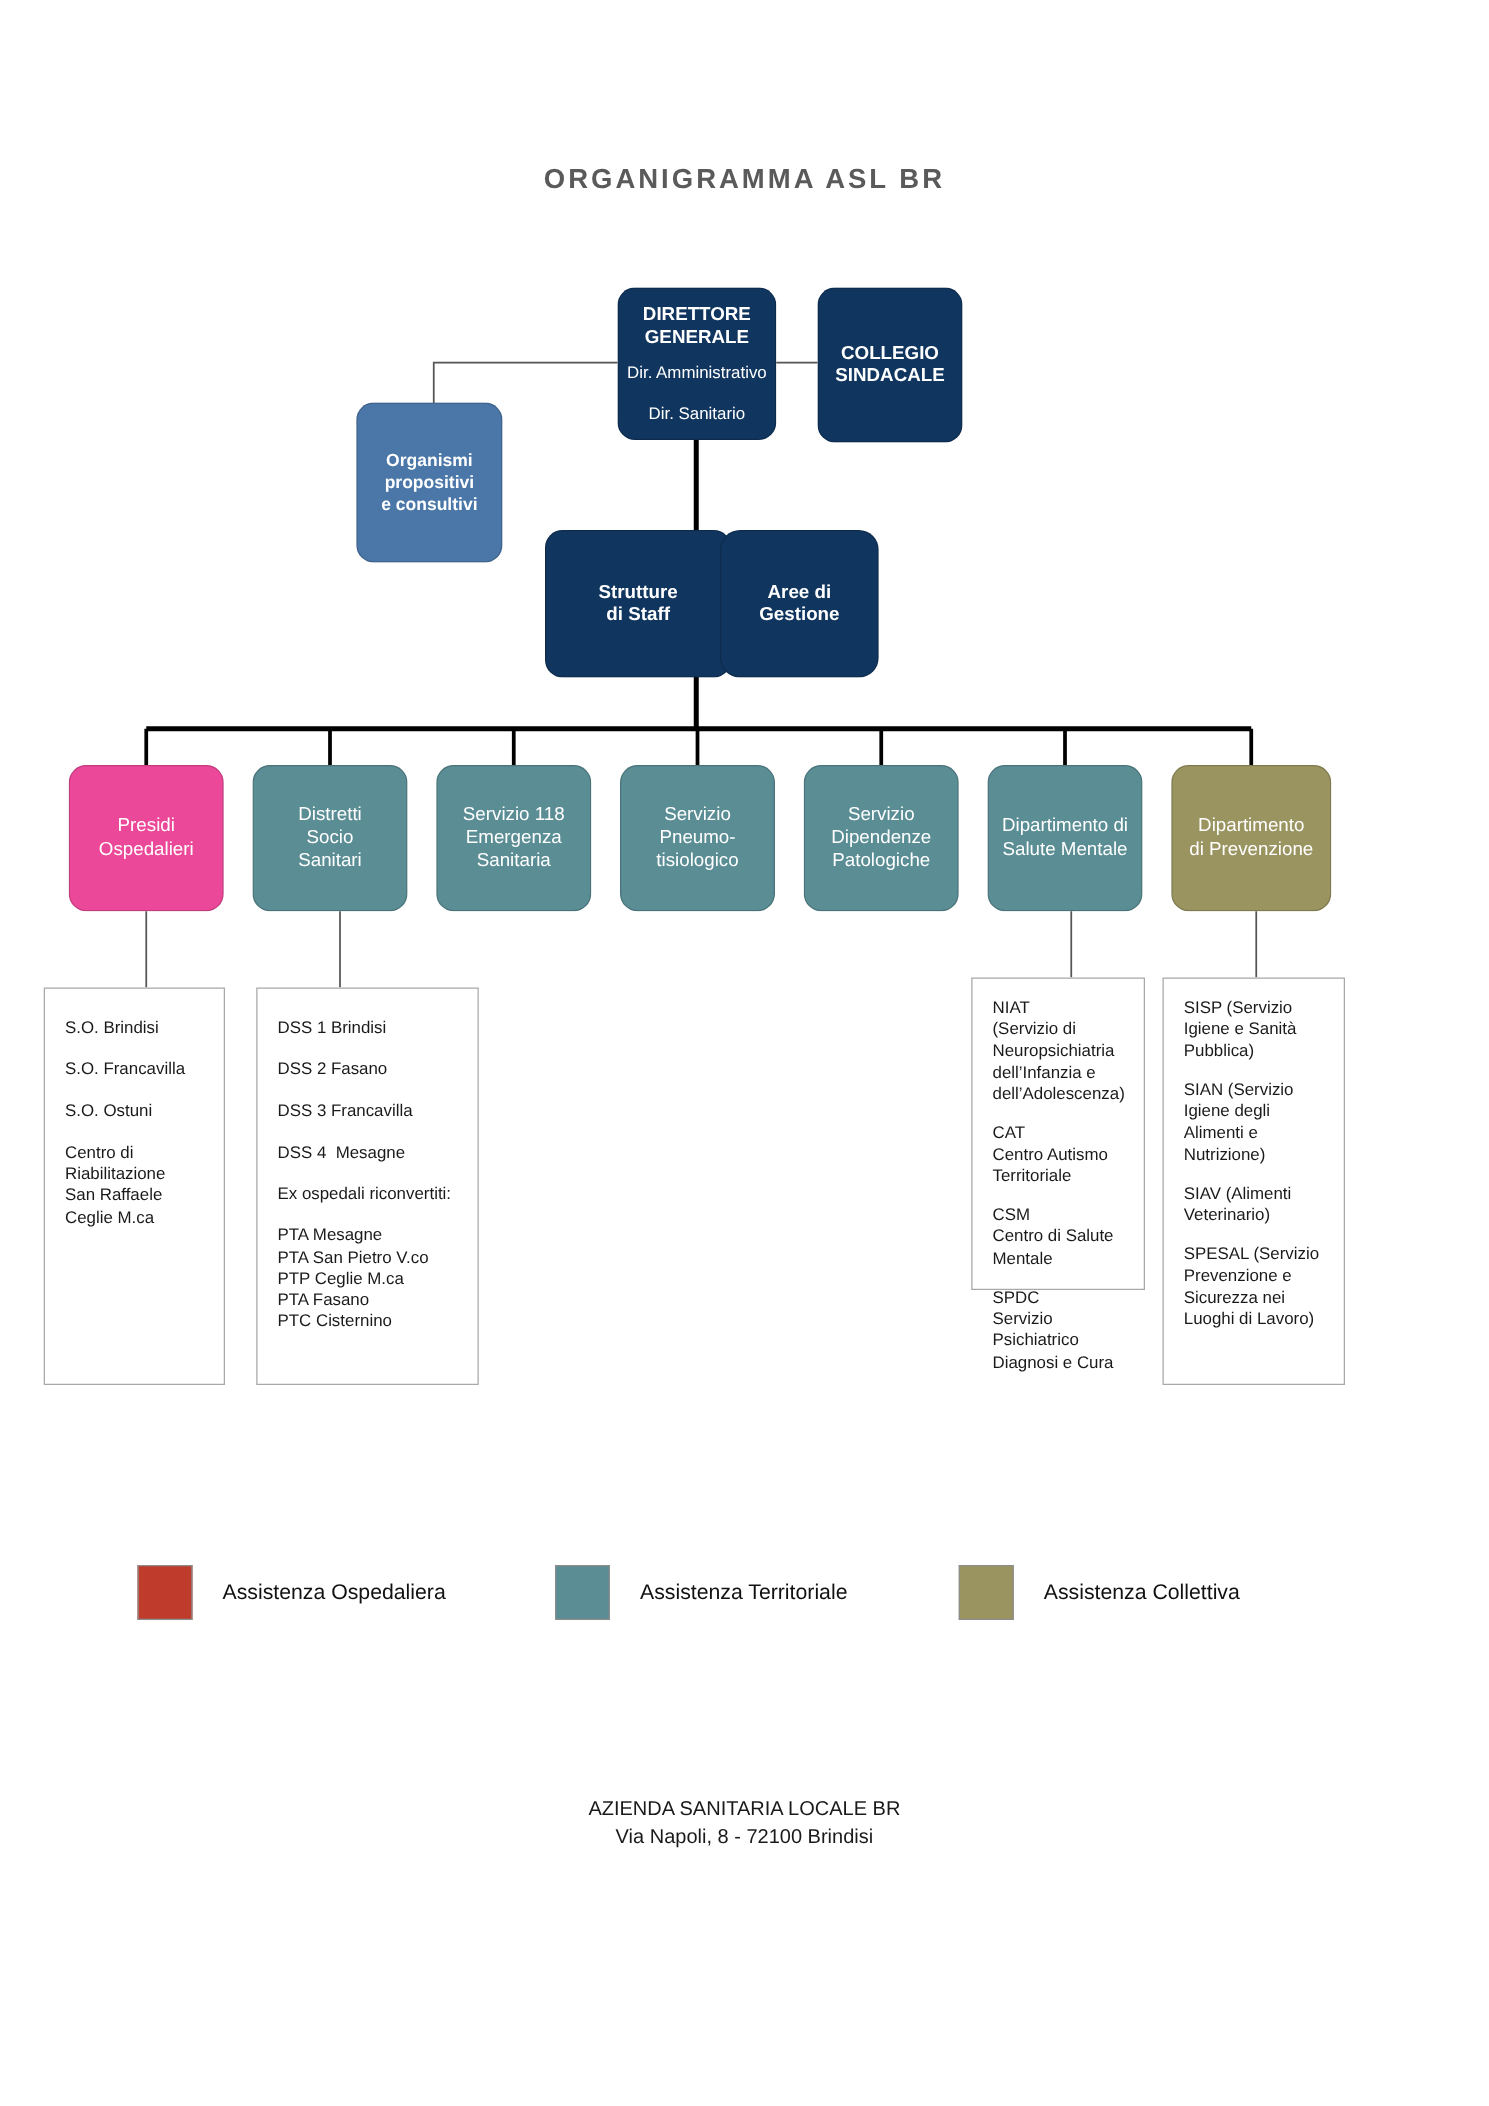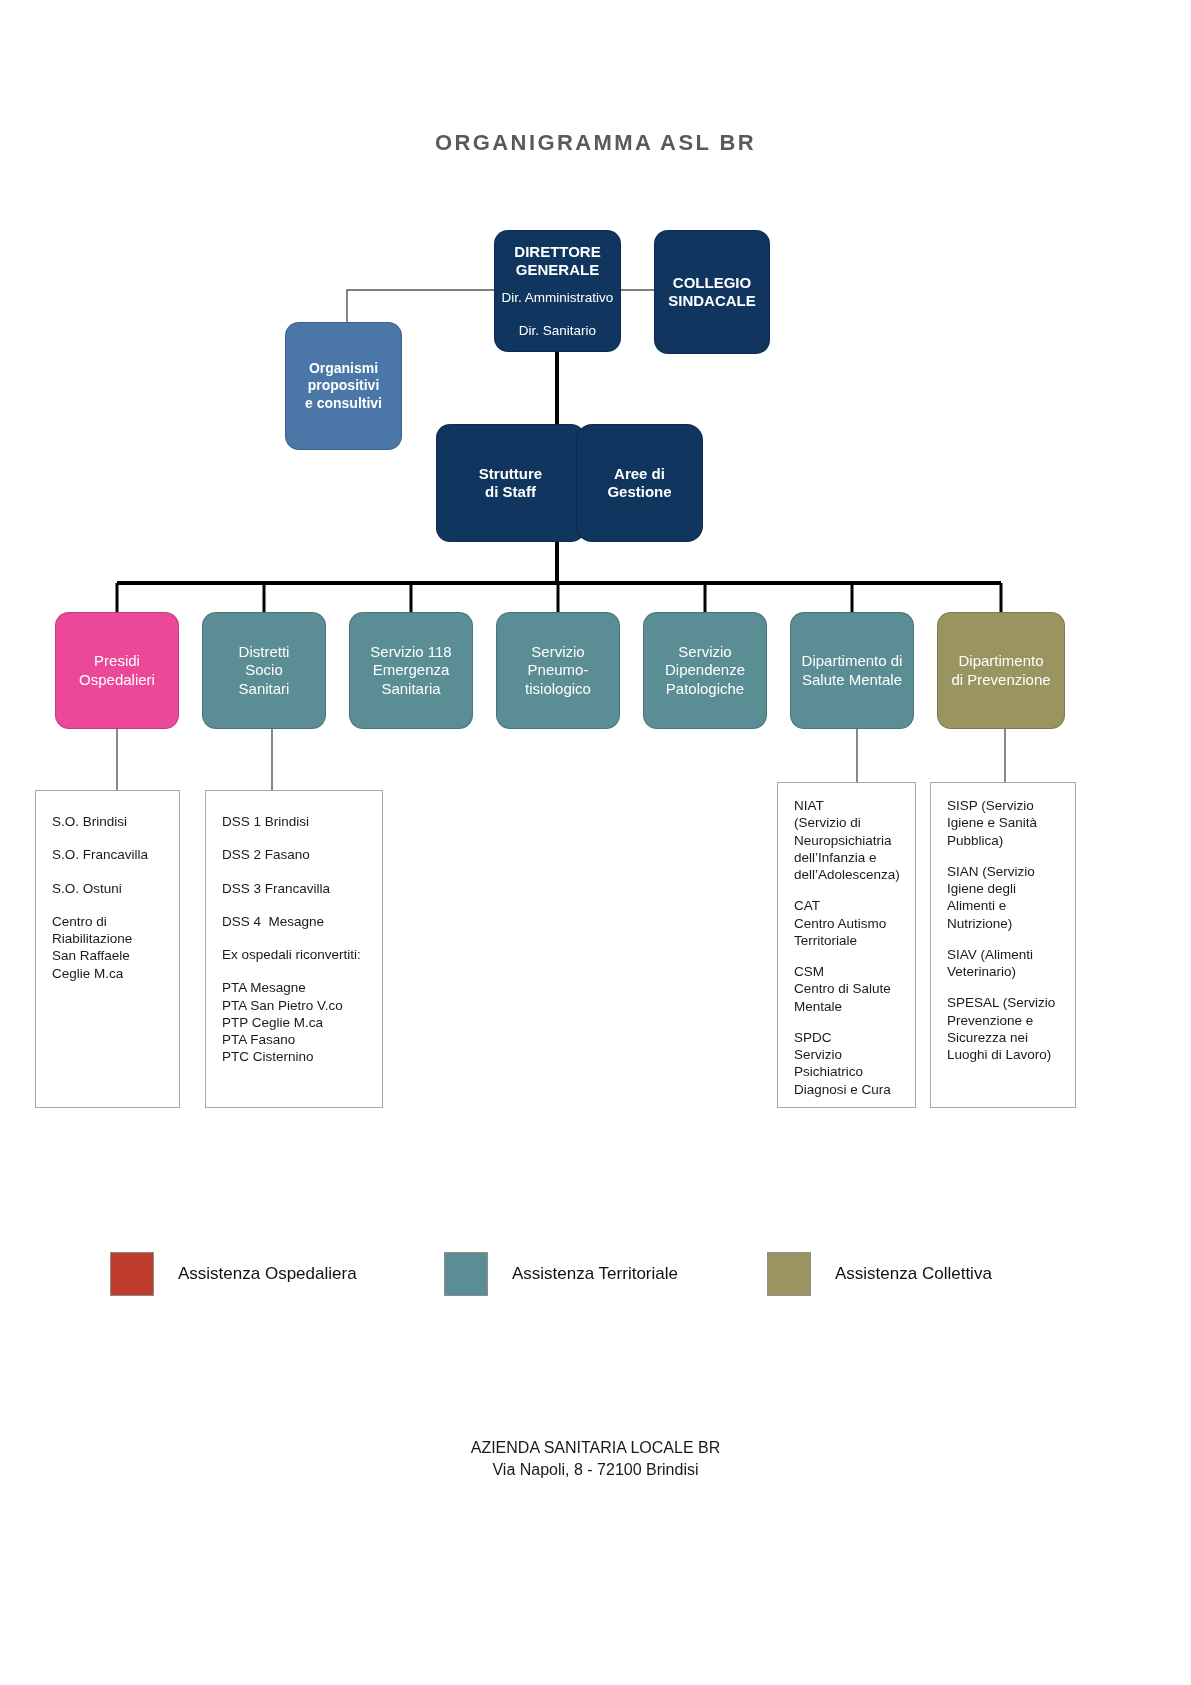--- a/index.html
+++ b/index.html
@@ -234,21 +234,21 @@
       </div>
       <div class="grp">
         <div class="ln">PTA Mesagne</div>
         <div class="ln">PTA San Pietro V.co</div>
         <div class="ln">PTP Ceglie M.ca</div>
         <div class="ln">PTA Fasano</div>
         <div class="ln">PTC Cisternino</div>
       </div>
     </div>
 
-  <div class="abs detail-box tight" id="detail-salute-mentale" style="left:777px; top:782px; width:139px; height:326px; padding-top:14px;">
+  <div class="abs detail-box tight" id="detail-salute-mentale" style="left:777px; top:782px; width:139px; height:250px; padding-top:14px;">
       <div class="grp">
         <div class="ln">NIAT</div>
         <div class="ln">(Servizio di</div>
         <div class="ln">Neuropsichiatria</div>
         <div class="ln">dell’Infanzia e</div>
         <div class="ln">dell’Adolescenza)</div>
       </div>
       <div class="grp">
         <div class="ln">CAT</div>
         <div class="ln">Centro Autismo</div>

